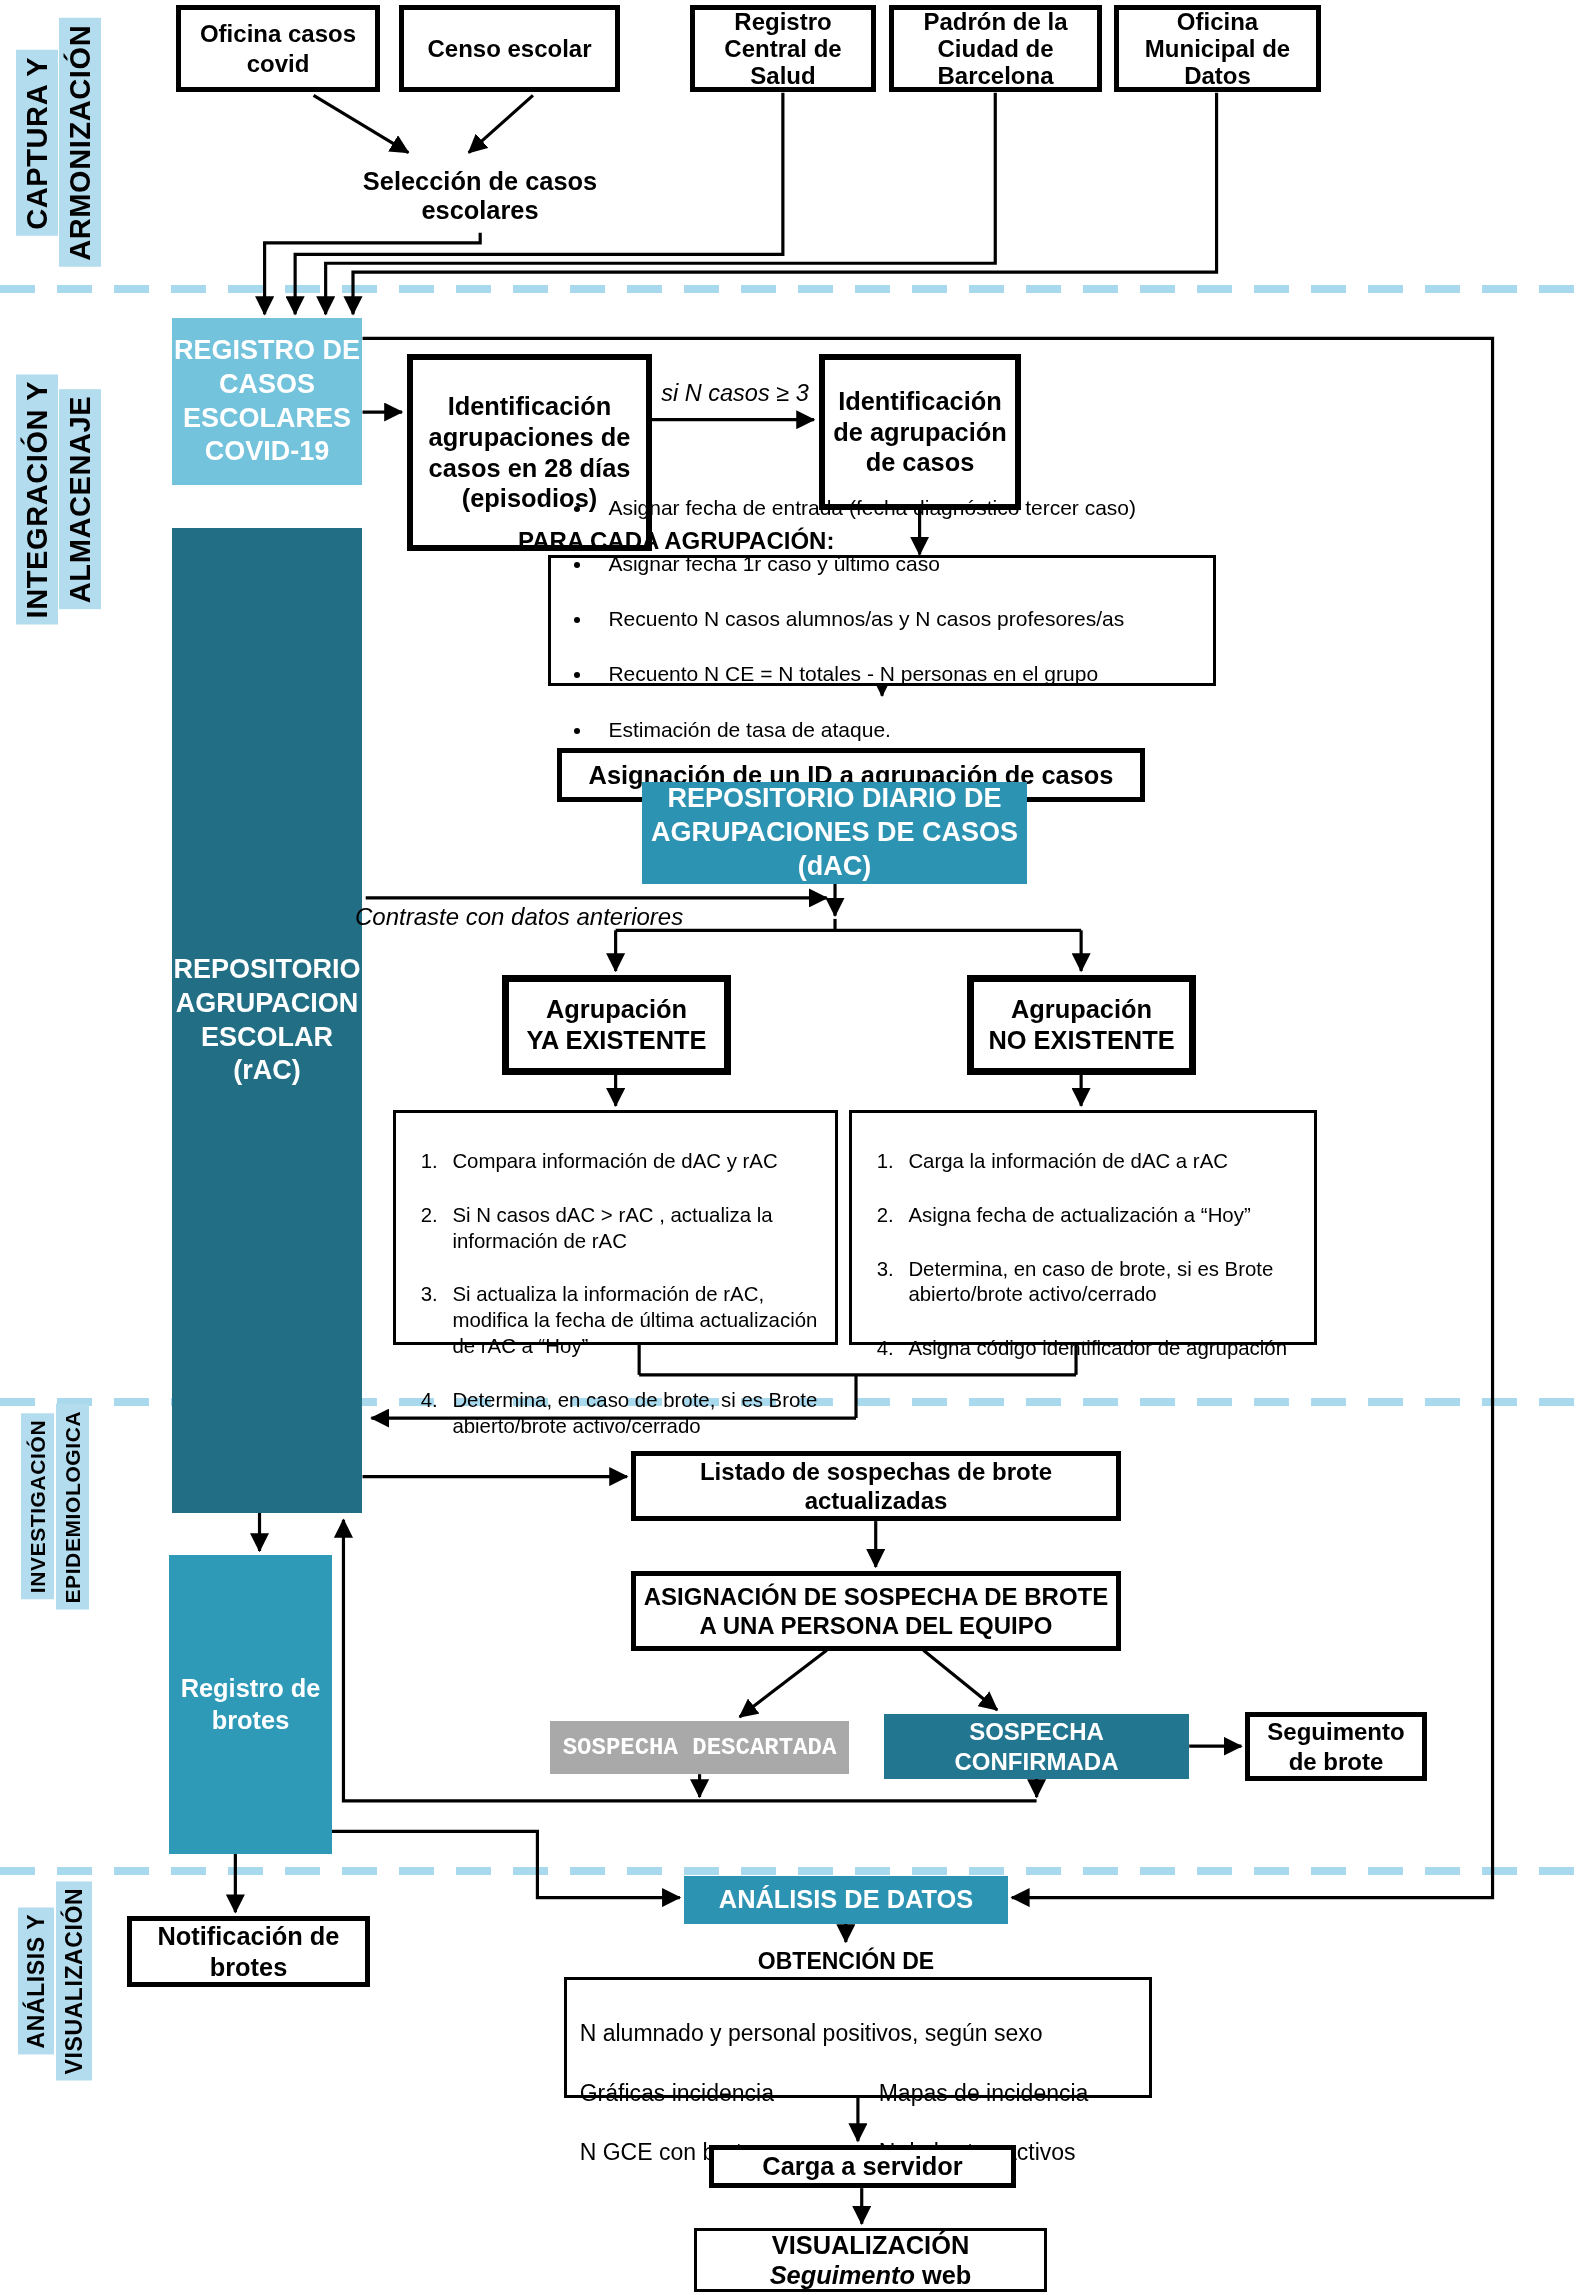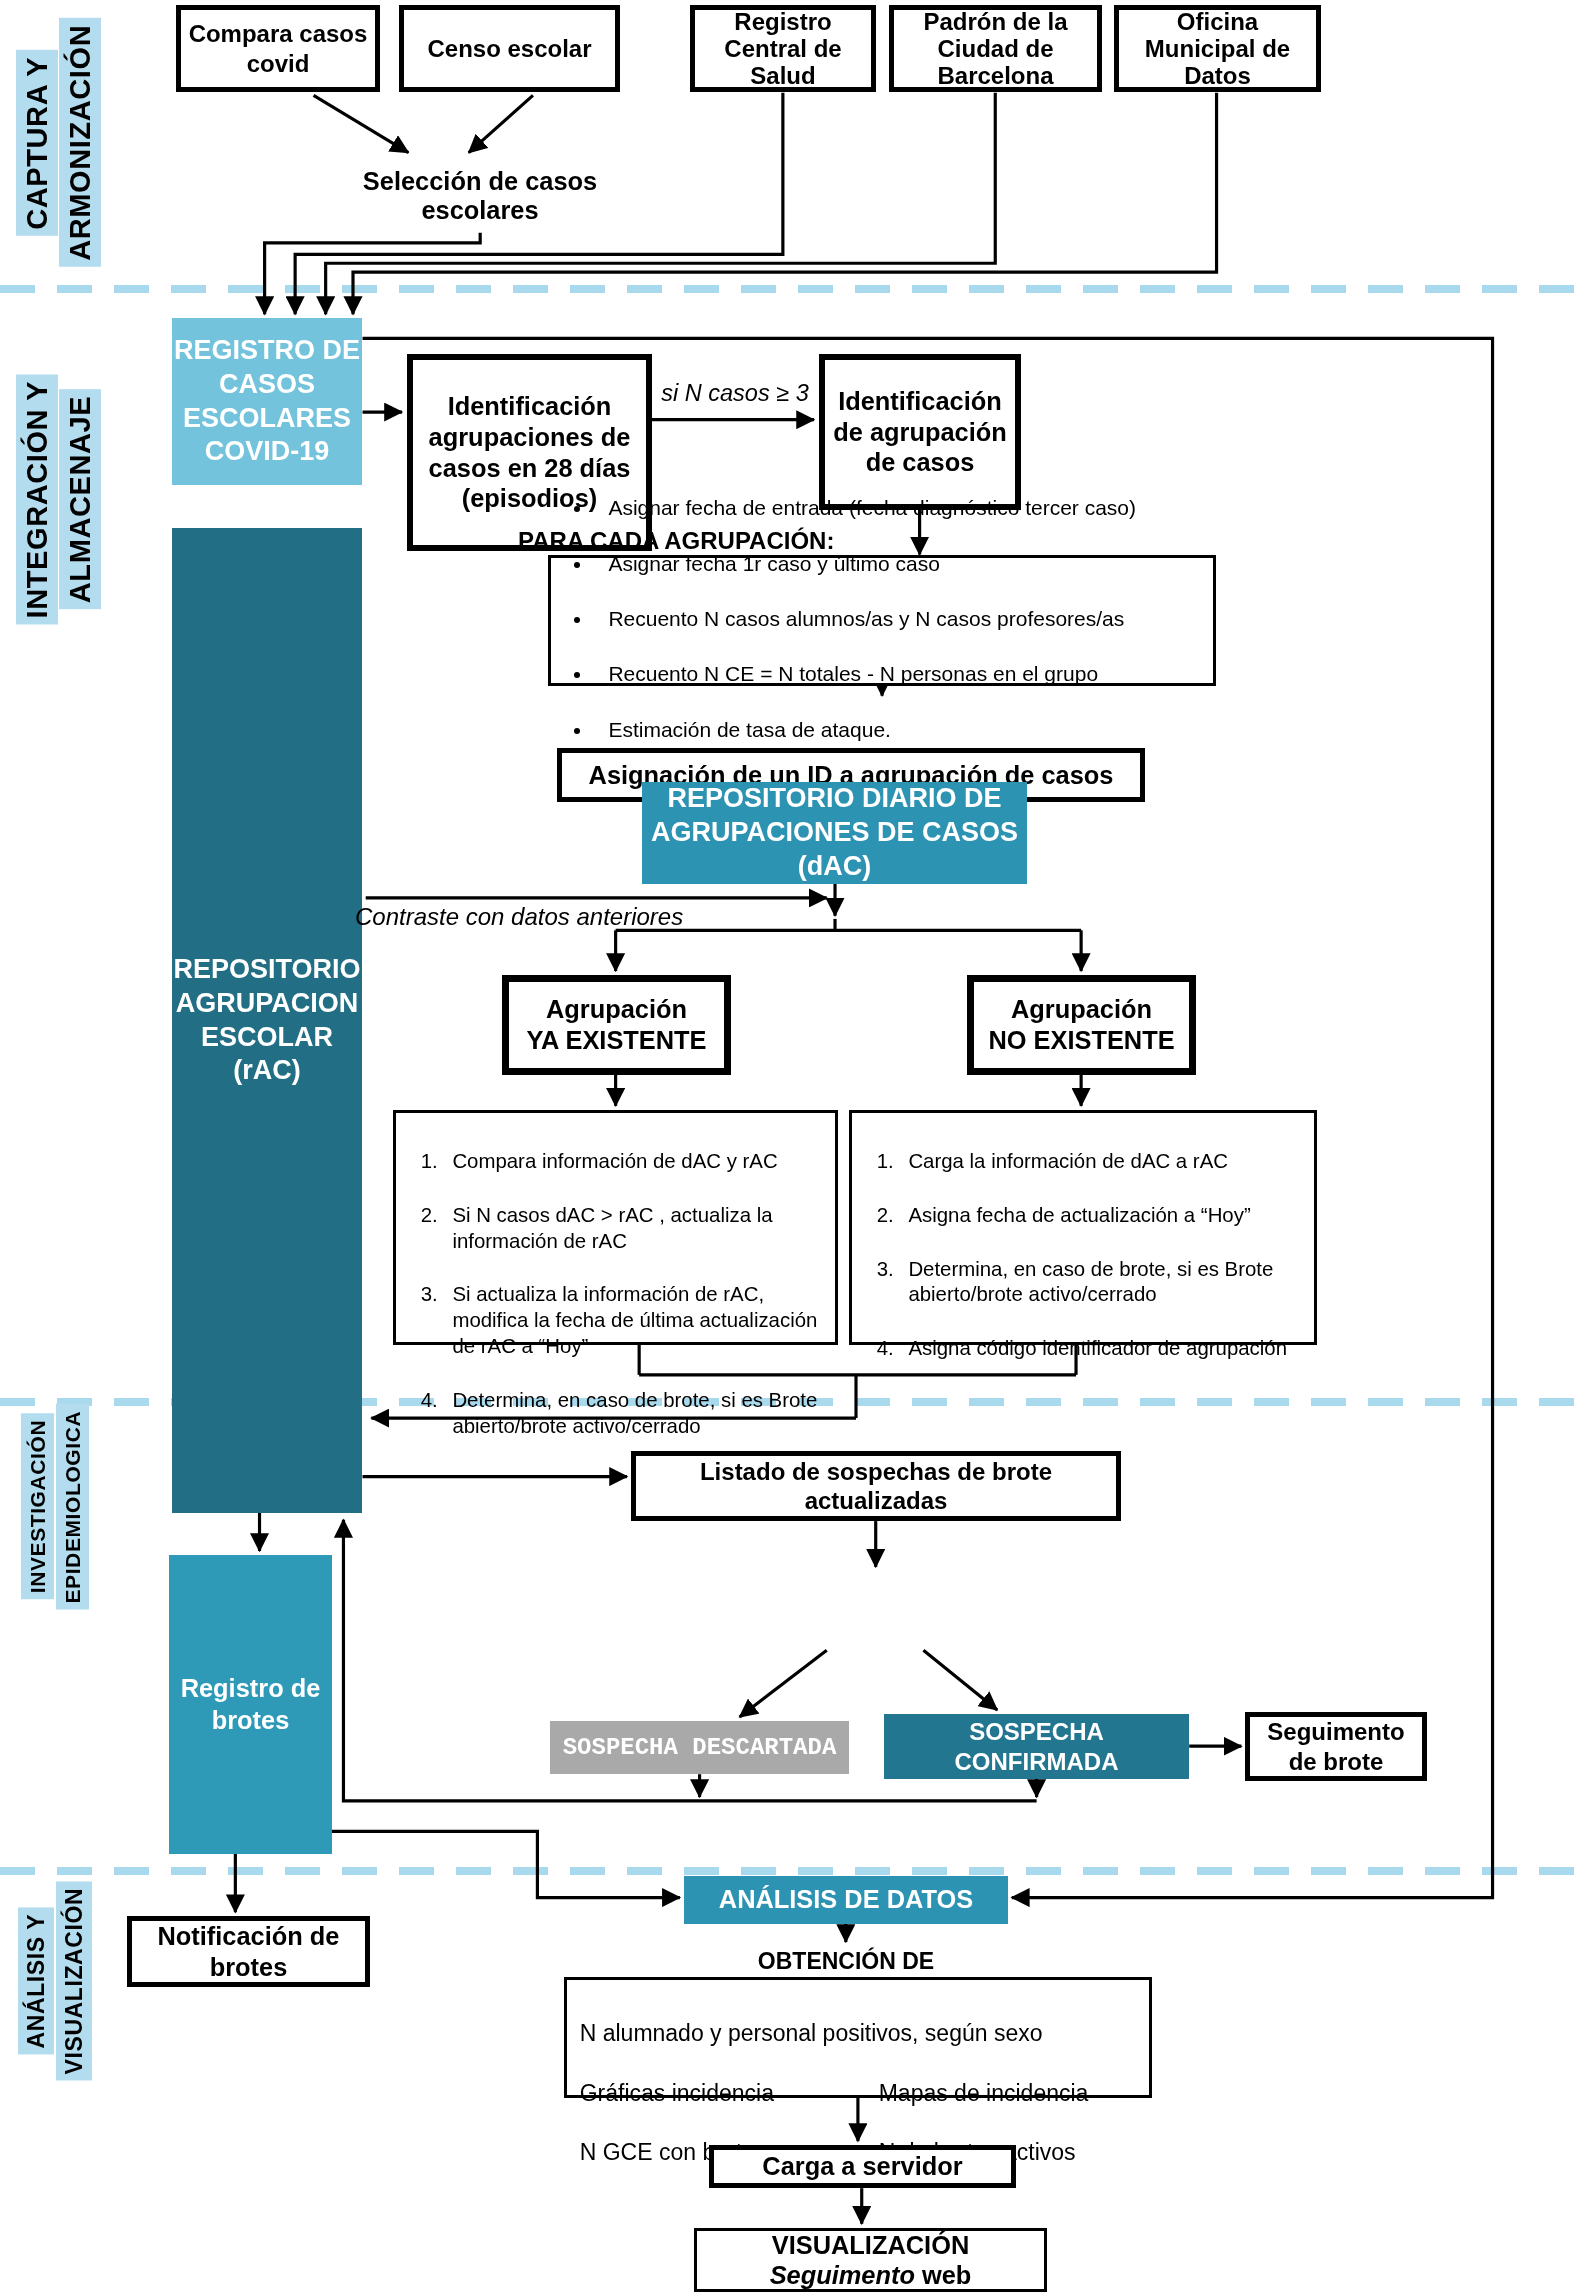--- a/index.html
+++ b/index.html
@@ -123,21 +123,21 @@
   </div>
   <div class="vlabel" style="left:7.6px;top:1416px;width:95px;height:181px;font-size:21px;">
     <span>INVESTIGACIÓN</span>
     <span>EPIDEMIOLOGICA</span>
   </div>
   <div class="vlabel" style="left:7.6px;top:1883px;width:95px;height:196px;font-size:23px;">
     <span>ANÁLISIS Y</span>
     <span>VISUALIZACIÓN</span>
   </div>
 
-  <div class="box" style="left:176px;top:5.1px;width:204px;height:87px;font-size:24px;">Compara casos
+  <div class="box" style="left:176px;top:5.1px;width:204px;height:87px;font-size:24px;">Oficina casos
 covid</div>
   <div class="box" style="left:399px;top:5.1px;width:221px;height:87px;font-size:24px;">Censo escolar</div>
   <div class="box" style="left:690px;top:5.1px;width:186px;height:87px;font-size:24px;line-height:1.13;">Registro
 Central de
 Salud</div>
   <div class="box" style="left:1114px;top:5.1px;width:207px;height:87px;font-size:24px;line-height:1.13;">Oficina
 Municipal de
 Datos</div>
   <div class="box" style="left:889px;top:5.1px;width:213px;height:87px;font-size:24px;line-height:1.13;">Padrón de la
 Ciudad de
@@ -204,20 +204,22 @@
       <li>Carga la información de dAC a rAC</li>
       <li>Asigna fecha de actualización a “Hoy”</li>
       <li>Determina, en caso de brote, si es Brote abierto/brote activo/cerrado</li>
       <li>Asigna código identificador de agrupación</li>
     </ol>
   </div>
 
   <div class="box" style="left:631px;top:1451px;width:490px;height:70px;font-size:24px;">Listado de sospechas de brote
 actualizadas</div>
 
+  <div class="box" style="left:631px;top:1571px;width:490px;height:80px;font-size:24px;">ASIGNACIÓN DE SOSPECHA DE BROTE
+A UNA PERSONA DEL EQUIPO</div>
 
   <div class="fill" style="left:169px;top:1555px;width:163px;height:299px;background:#2e9ab8;font-size:25.4px;">Registro de
 brotes</div>
 
   <div class="fill" style="left:550px;top:1721px;width:299px;height:53px;background:#a9a9a9;font-size:24px;font-family:Liberation Mono, monospace;">SOSPECHA DESCARTADA</div>
 
   <div class="fill" style="left:884px;top:1714px;width:305px;height:65px;background:#23768f;font-size:24px;">SOSPECHA
 CONFIRMADA</div>
 
   <div class="box" style="left:1245px;top:1712px;width:182px;height:69px;font-size:24px;">Seguimento

